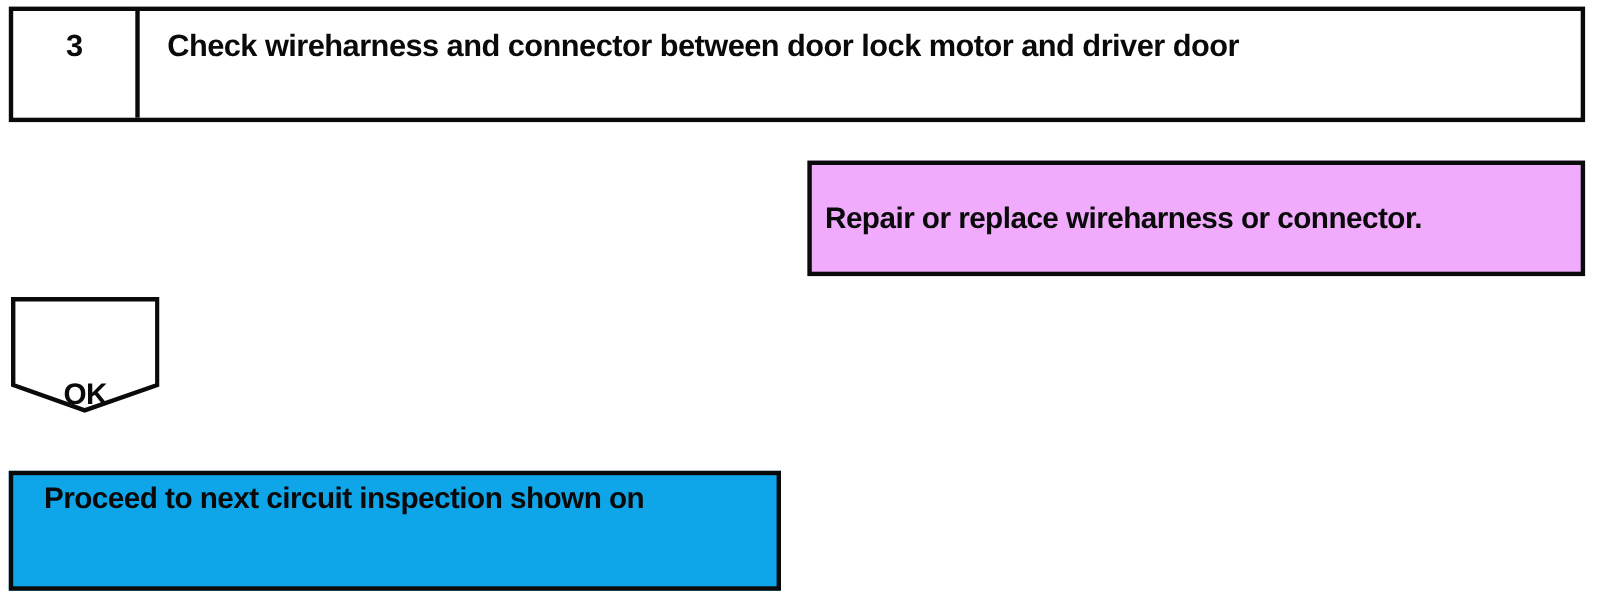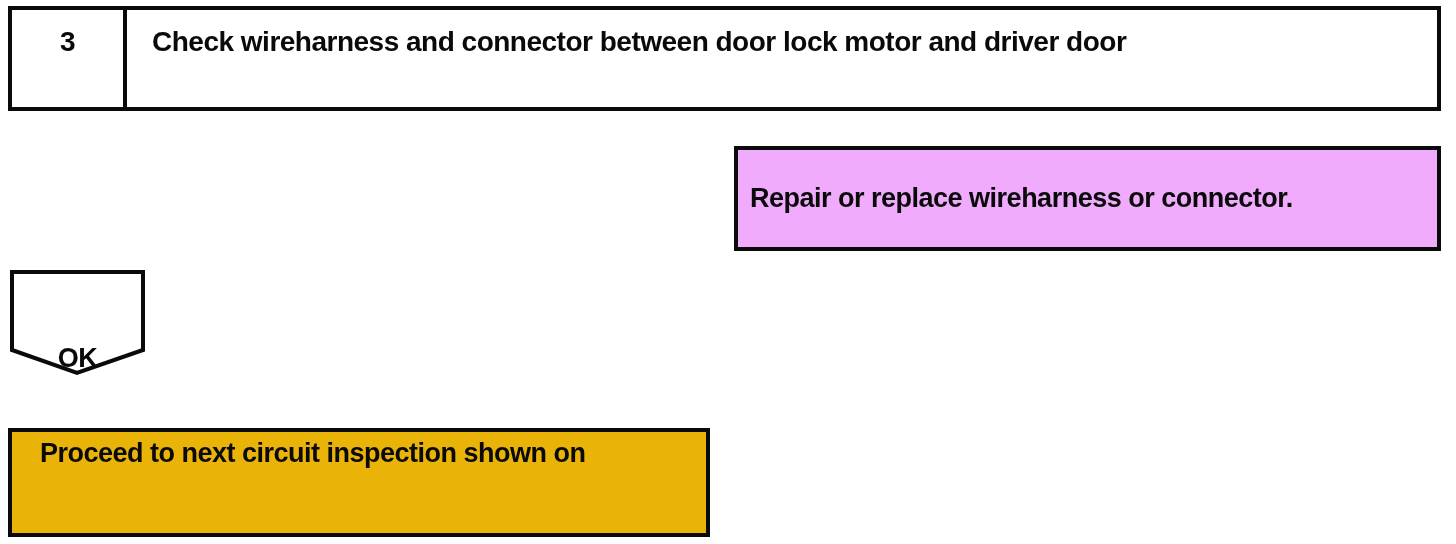--- a/index.html
+++ b/index.html
@@ -111,21 +111,21 @@
   }
   
   .next-box {
     position: absolute;
     left: 8px;
     top: 428px;
     width: 702px;
     height: 109px;
     border: 4px solid #0a0a0a;
     box-sizing: border-box;
-    background: #eab308;
+    background: #0ea5e9;
     padding: 6px 12px 0 28px;
     font-size: 27px;
     font-weight: bold;
     line-height: 30px;
     letter-spacing: -0.5px;
   }
 </style>
 </head>
 <body>
 

